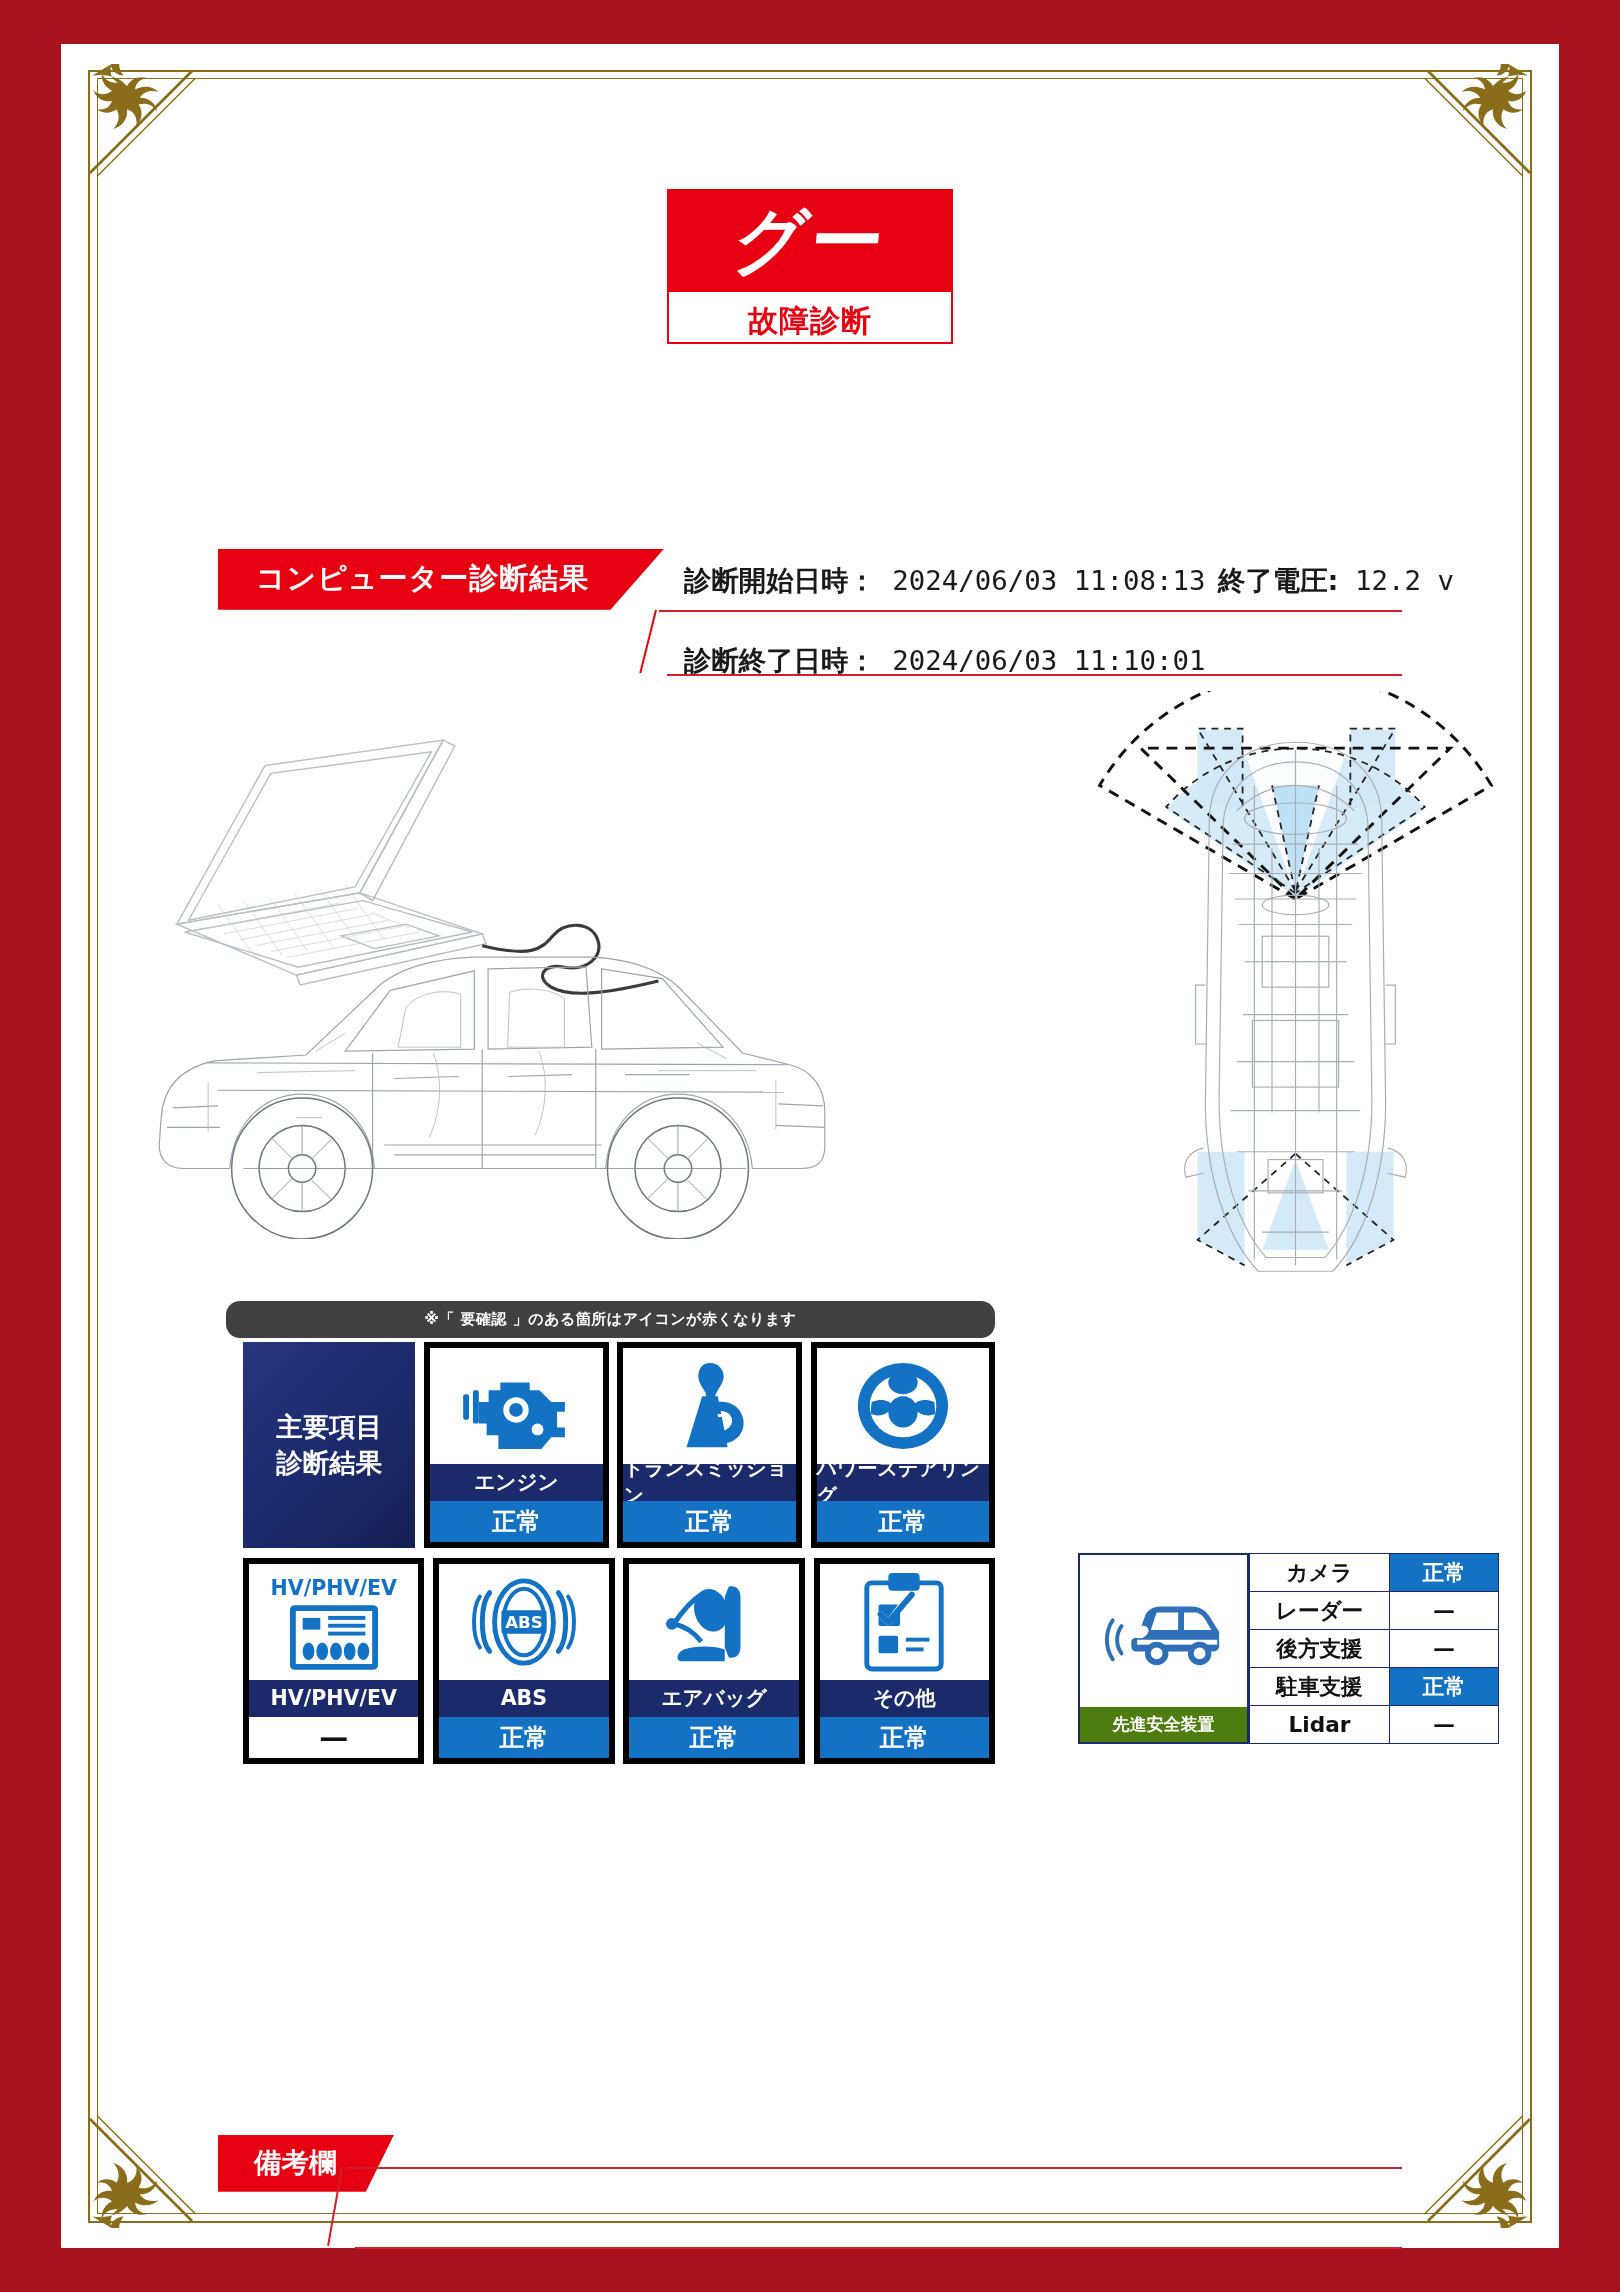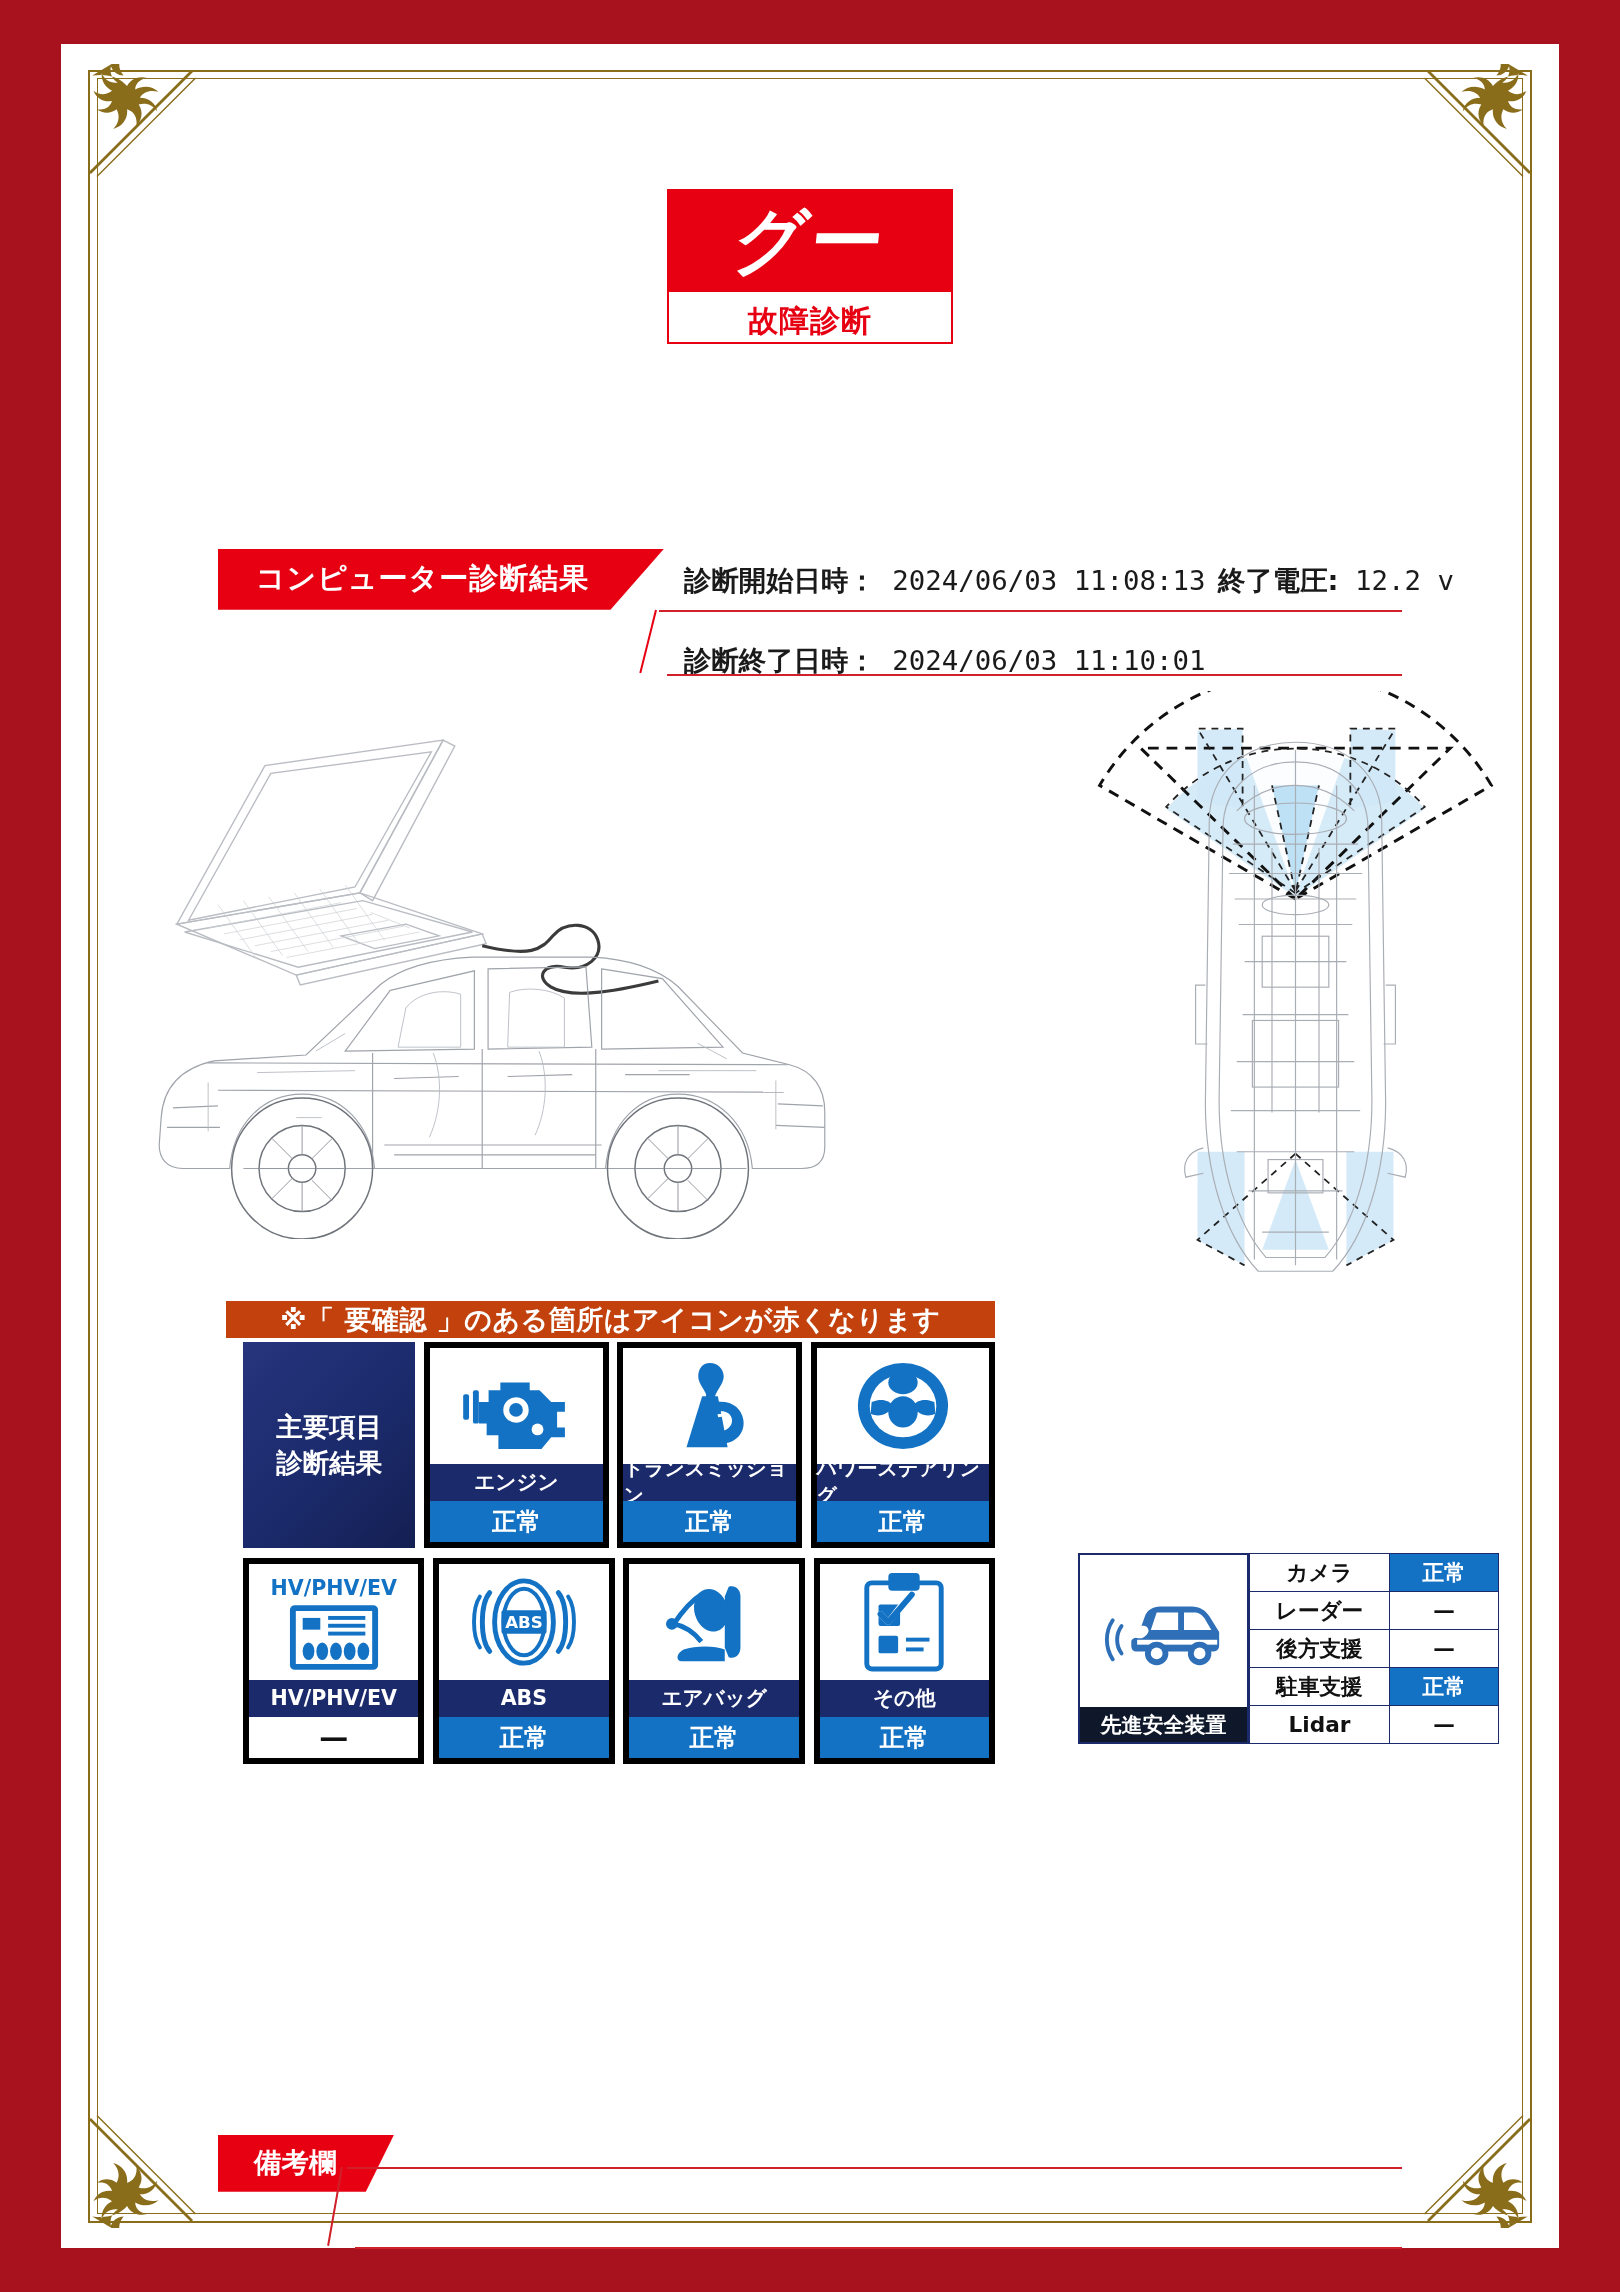--- a/index.html
+++ b/index.html
@@ -104,24 +104,25 @@
   .t-volt{left:1157px;top:23.5px;}
   .t-end{left:623px;top:104px;}
 
   
   .illus{position:absolute;left:88px;top:647px;width:1451px;height:902px;}
   .illus svg{position:absolute;}
 
   
   .grid-wrap{position:absolute;left:165px;top:1257px;width:769px;}
   .grid-note{
-    background:#c2410c;color:#fff;height:37px;
+    background:#404040;color:#fff;height:37px;
     display:flex;align-items:center;justify-content:center;
-    font-size:27px;font-weight:bold;letter-spacing:0.5px;
-    font-family:"DejaVu Sans","Liberation Sans",sans-serif;
+    font-size:15px;font-weight:bold;letter-spacing:0.5px;
+    font-family:"DejaVu Sans","Liberation Sans",sans-serif;
+    border-radius:14px;
   }
   .grid-rows{display:flex;flex-direction:column;gap:9.8px;margin-top:3.9px;}
   .grid-row{display:flex;gap:8.8px;padding-left:17px;}
   .card{
     width:184px;border:6px solid #000000;background:#fff;
     display:flex;flex-direction:column;
   }
   .card-icon{height:116px;display:flex;align-items:center;justify-content:center;}
   .card-icon svg{display:block;}
   .card-name{
@@ -157,23 +158,23 @@
   }
 
   
   .safety{position:absolute;left:1017px;top:1509px;display:flex;}
   .safety-icon{
     width:167px;border:2px solid #1b2a6b;background:#fff;
     display:flex;flex-direction:column;
   }
   .safety-icon .ic{flex:1;display:flex;align-items:center;justify-content:center;}
   .safety-icon .lb{
-    background:#0f172a;color:#fff;height:35px;
+    background:#4d7c0f;color:#fff;height:35px;
     display:flex;align-items:center;justify-content:center;
-    font-size:21px;font-weight:bold;
+    font-size:17px;font-weight:bold;
     font-family:"DejaVu Sans","Liberation Sans",sans-serif;
   }
   .safety-tbl{border-collapse:collapse;}
   .safety-tbl td{
     border:1.5px solid #1b2a6b;height:35px;text-align:center;
     font-family:"DejaVu Sans","Liberation Sans",sans-serif;
   }
   .s-name{width:137px;font-size:21.6px;font-weight:bold;color:#111;background:#fff;}
   .s-val{width:106px;font-size:21.6px;font-weight:bold;color:#111;background:#fff;}
   .s-val.ok{background:#1372c4;color:#fff;}

